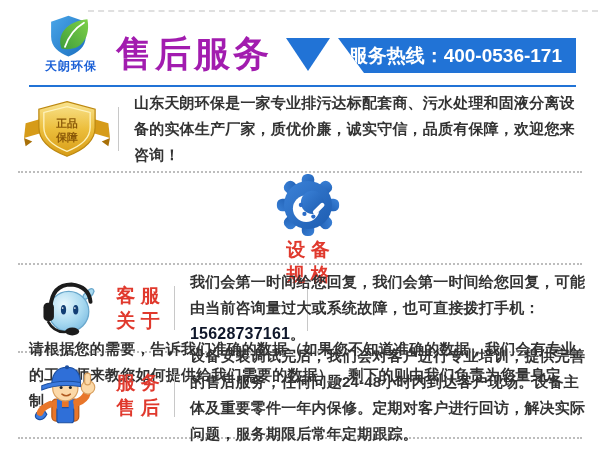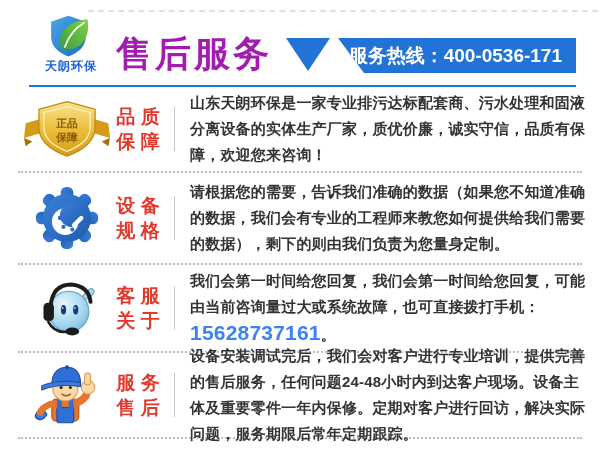--- a/index.html
+++ b/index.html
@@ -50,39 +50,39 @@
     color: #ffffff; font-size: 19px; font-weight: bold;
     text-align: right; padding-right: 14px;
     clip-path: polygon(0 0, 100% 0, 100% 100%, 26px 100%);
     white-space: nowrap;
   }
   .header-rule { height: 2px; background: #2173d6; margin: 3px 24px 0 29px; }
 
   
   .row { display: flex; align-items: center; padding: 0 8px 0 24px; }
   .row-h1 { height: 84px; }
-  .row-h2 { height: 90px; }
+  .row-h2 { height: 90px; flex-direction: column; }
   .row-h3 { height: 86px; }
   .row-h4 { height: 84px; }
   .icon-cell {
     width: 86px; flex-shrink: 0;
     display: flex; justify-content: center; align-items: center;
   }
   .sec-label {
     width: 56px; flex-shrink: 0;
     color: #e0392d; font-size: 19px; font-weight: bold;
     text-align: center; line-height: 25px; white-space: nowrap;
   }
   .vdiv { width: 1px; height: 44px; background: #c8c8c8; margin: 0 10px 0 8px; flex-shrink: 0; }
   .sec-text {
     flex: 1; margin: 5px; color: #333333;
     font-size: 15px; font-weight: bold; line-height: 26px;
     letter-spacing: 0.2px;
   }
-  .phone { color: #3b82f6; font-size: 21px; font-weight: bold; }
+  .phone { color: #0f172a; font-size: 16px; font-weight: bold; }
   .dotline { border-top: 2px dotted #bdbdbd; margin: 0 18px; height: 0; }
 </style>
 </head>
 <body>
 
 <div class="page">
 
   <div class="top-dots"></div>
 
   <div class="header">
@@ -126,24 +126,20 @@
         </defs>
         <path d="M2 28 L26 21 L24 39 L0 46 Z" fill="#d69b18"></path>
         <path d="M102 28 L78 21 L80 39 L104 46 Z" fill="#d69b18"></path>
         <path d="M0 46 L10 50 L2 56 Z" fill="#a87008"></path>
         <path d="M104 46 L94 50 L102 56 Z" fill="#a87008"></path>
         <path d="M52 2 L86 11 V33 C86 50 71 61 52 68 C33 61 18 50 18 33 V11 Z" fill="url(#gold)" stroke="#bd8810" stroke-width="1.5"></path>
         <path d="M52 8 L80 15 V33 C80 46 68 56 52 62 C36 56 24 46 24 33 V15 Z" fill="none" stroke="#fdf2bc" stroke-width="1.6"></path>
         <text x="52" y="33" text-anchor="middle" font-size="13" font-weight="bold" fill="#8a5808">正品</text>
         <text x="52" y="50" text-anchor="middle" font-size="13" font-weight="bold" fill="#8a5808">保障</text>
       </svg>
-    </div>
-    <div class="sec-label">
-      <div>品 质</div>
-      <div>保 障</div>
     </div>
     <div class="vdiv"></div>
     <p class="sec-text">山东天朗环保是一家专业排污达标配套商、污水处理和固液分离设备的实体生产厂家，质优价廉，诚实守信，品质有保障，欢迎您来咨询！</p>
   </div>
   <div class="dotline"></div>
 
   <div class="row row-h2">
     <div class="icon-cell">
       <svg viewBox="0 0 72 72" width="64" height="64">
         <defs>

